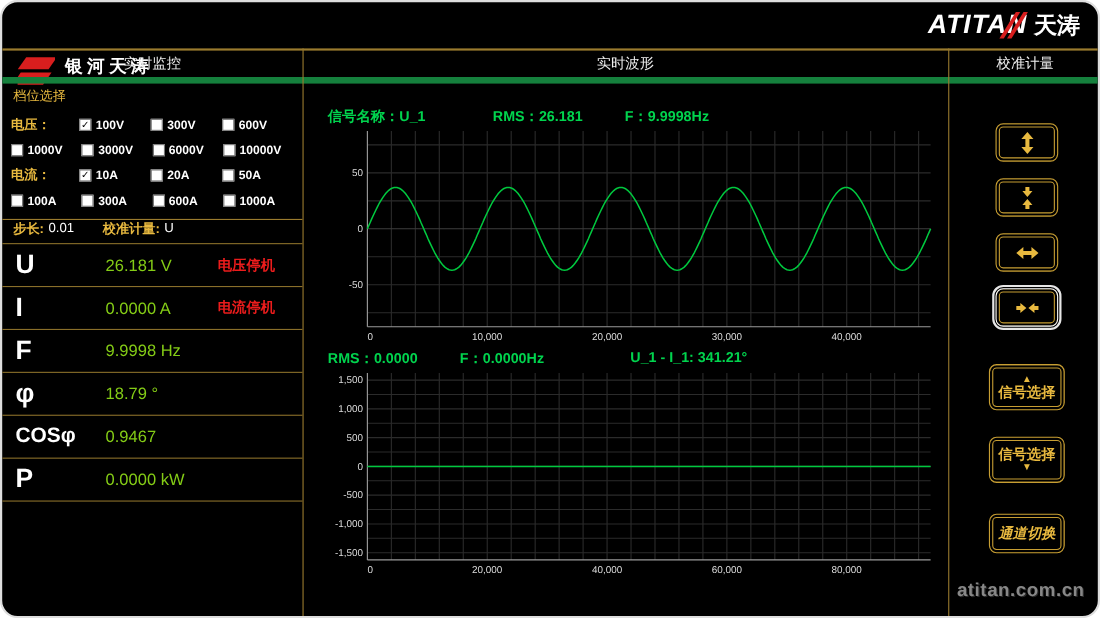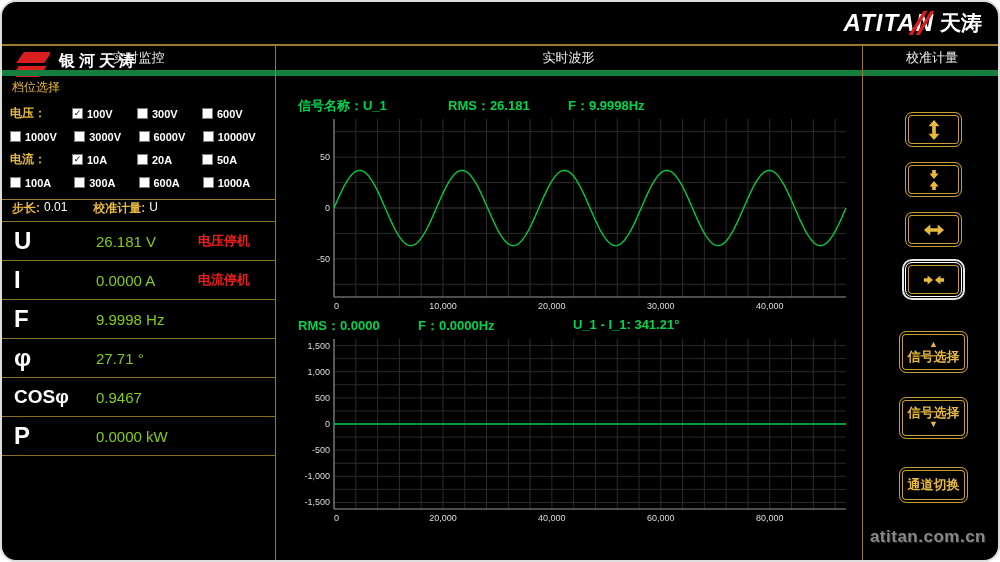--- a/index.html
+++ b/index.html
@@ -71,21 +71,21 @@
   .cs2{top:264px;}
   
   .right-panel{position:absolute;left:861px;top:69px;width:139px;bottom:0;}
   .tool-btn{position:absolute;left:42px;width:55px;height:33px;}
   .tb1{top:41px;}.tb2{top:91px;}.tb3{top:141px;}.tb4{top:191px;}
   .tool-btn.selected{outline:2px solid #e6e6e6;outline-offset:1px;border-color:#fff;}
   .tool-btn svg{width:22px;height:22px;display:block;}
   .sigbtn{position:absolute;left:36px;width:67px;flex-direction:column;line-height:1.05;}
   .sb-up{top:260px;height:40px;}
   .sb-down{top:326px;height:40px;}
-  .sb-ch{top:396px;height:34px;}
+  .sb-ch{top:396px;height:34px;font-style:italic;}
   .sig-arrow{font-size:9px;color:#e8b93f;}
   .sig-label{font-size:13px;}
   
   .watermark{position:absolute;right:12px;bottom:13px;color:#979797;font-size:17px;font-weight:800;
              letter-spacing:.5px;opacity:.9;text-shadow:1px 1px 0 #2e2e2e;}
 </style>
 </head>
 <body>
 
 <div class="screen">
@@ -213,21 +213,21 @@
         <span class="meas-val">0.0000 A</span>
         <span class="meas-alert">电流停机</span>
       </div>
       <div class="meas-row">
         <span class="meas-sym">F</span>
         <span class="meas-val">9.9998 Hz</span>
         <span class="meas-alert"></span>
       </div>
       <div class="meas-row">
         <span class="meas-sym">φ</span>
-        <span class="meas-val">27.71 °</span>
+        <span class="meas-val">18.79 °</span>
         <span class="meas-alert"></span>
       </div>
       <div class="meas-row small">
         <span class="meas-sym">COSφ</span>
         <span class="meas-val">0.9467</span>
         <span class="meas-alert"></span>
       </div>
       <div class="meas-row">
         <span class="meas-sym">P</span>
         <span class="meas-val">0.0000 kW</span>

